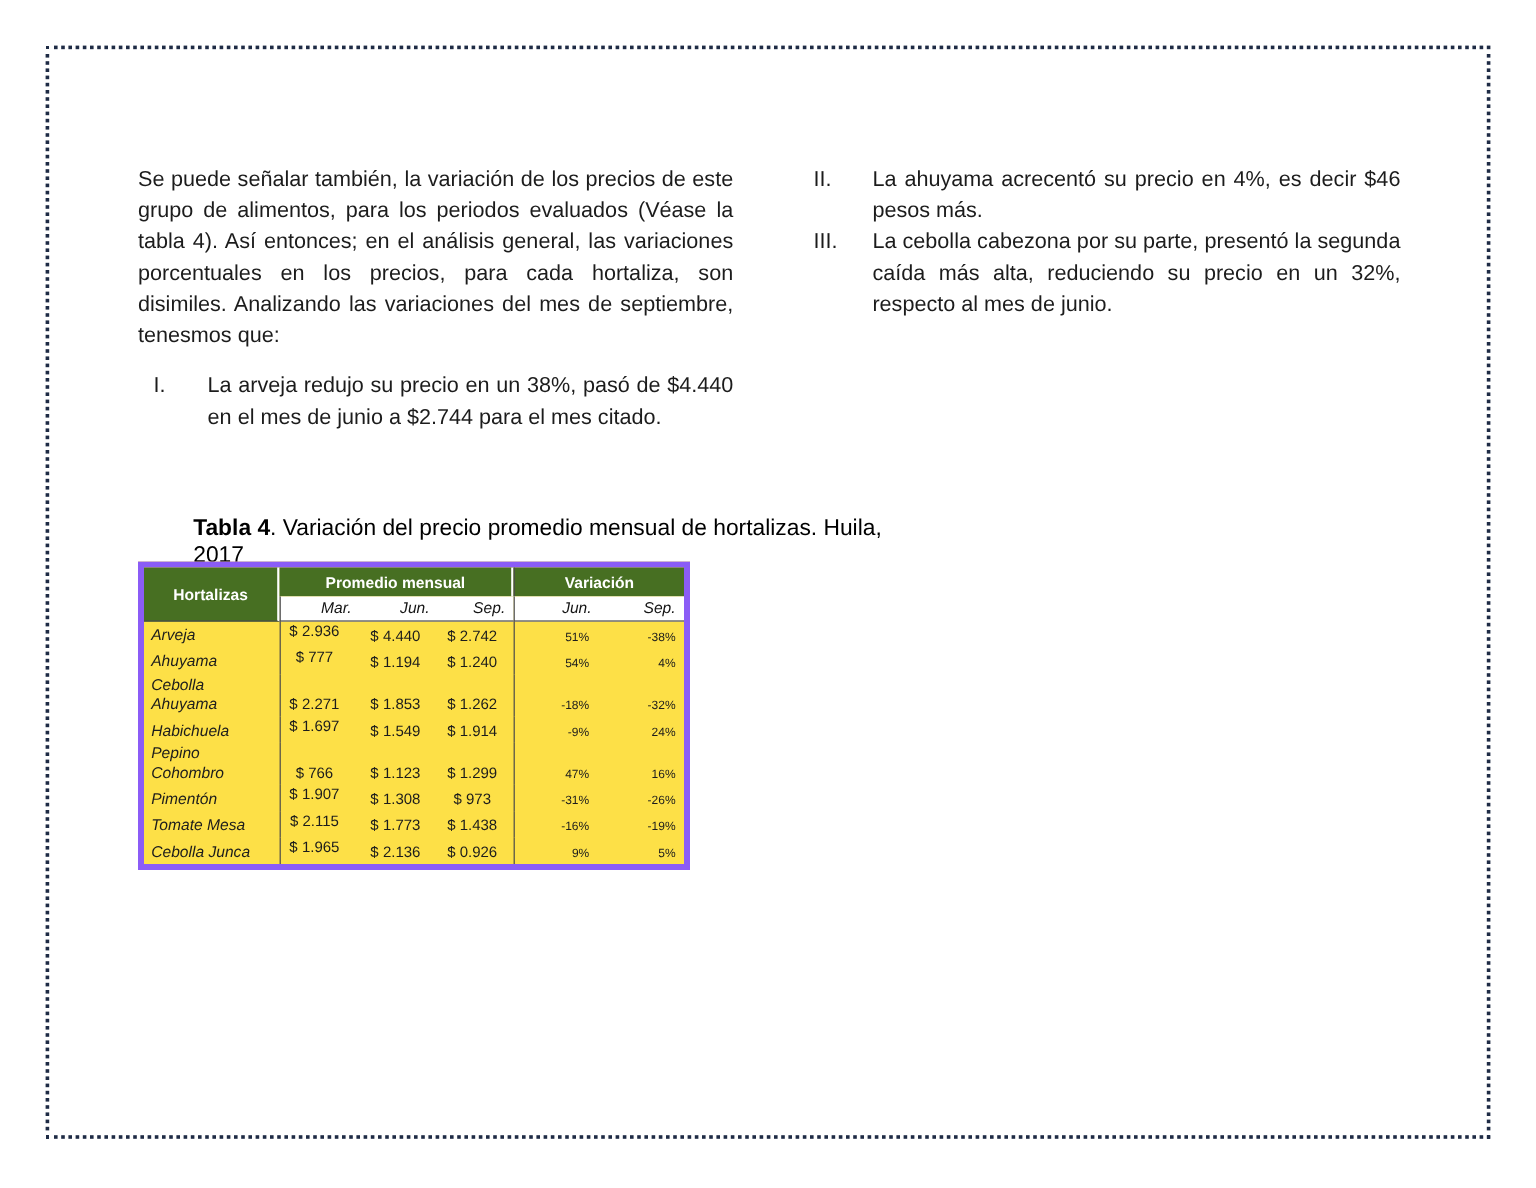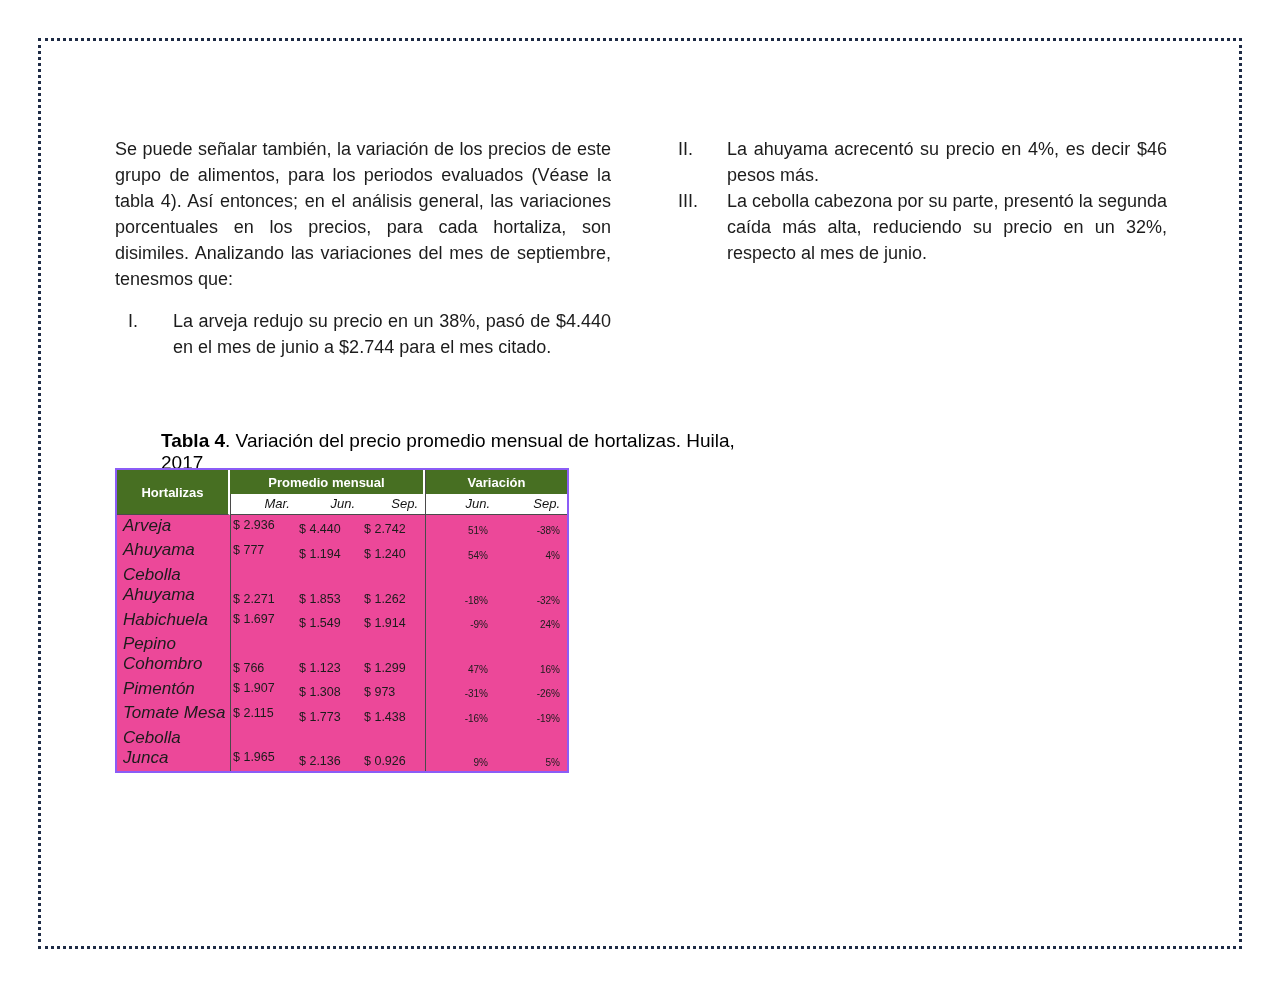--- a/index.html
+++ b/index.html
@@ -26,35 +26,35 @@
   .rtext { text-align:justify; }
 
   
   .caption { position:absolute; left:115px; top:430px; width:620px;
              font-size:19px; color:#000000;margin-left:46px; }
   .caption b { font-weight:bold; }
 
   
   .tblwrap { position:absolute; left:115px; top:468px; }
   table.tbl { border-collapse:separate; border-spacing:0; table-layout:fixed;
-              width:450px; border:2px solid #8b5cf6; font-size:13px; background:#ec4899; }
+              width:450px; border:5px solid #8b5cf6; font-size:13px; background:#fde047; }
   th.g { background:#476F22; color:#ffffff; font-weight:bold; text-align:center;
          padding:4px 2px; border-right:2px solid #ffffff; font-size:13px; height:24px; }
   th.g.hort { vertical-align:middle; border-bottom:1px solid #4a4a4a; }
   th.g.last { border-right:none; }
   tr.sub th { background:#ffffff; color:#141414; font-weight:normal; text-align:right;
               padding:2px 7px 3px 0; border-bottom:1px solid #4a4a4a; font-size:13px; height:20px;font-style:italic; }
   .vsep { border-left:1px solid #4a4a4a; }
 
   tbody tr { height:21px; }
   tbody tr.two { height:31px; }
   td { vertical-align:bottom; }
   td.name { font-style:italic; text-align:left; padding:1px 2px 3px 6px;
-            white-space:pre-line; line-height:1.2; font-size:17px; }
-  td.num { text-align:left; font-size:12.5px; padding:1px 8px 3px 2px; }
+            white-space:pre-line; line-height:1.2; font-size:13px; }
+  td.num { text-align:center; font-size:12.5px; padding:1px 8px 3px 2px; }
   td.num.mar { padding-right:12px; padding-bottom:7px; }
   tr.two td.num.mar { padding-bottom:3px; }
   td.pct { text-align:right; font-size:10px; padding:1px 9px 3px 2px; }
   td.pct.last { padding-right:7px; }
 </style>
 </head>
 <body>
 
 <div class="frame"></div>
 

